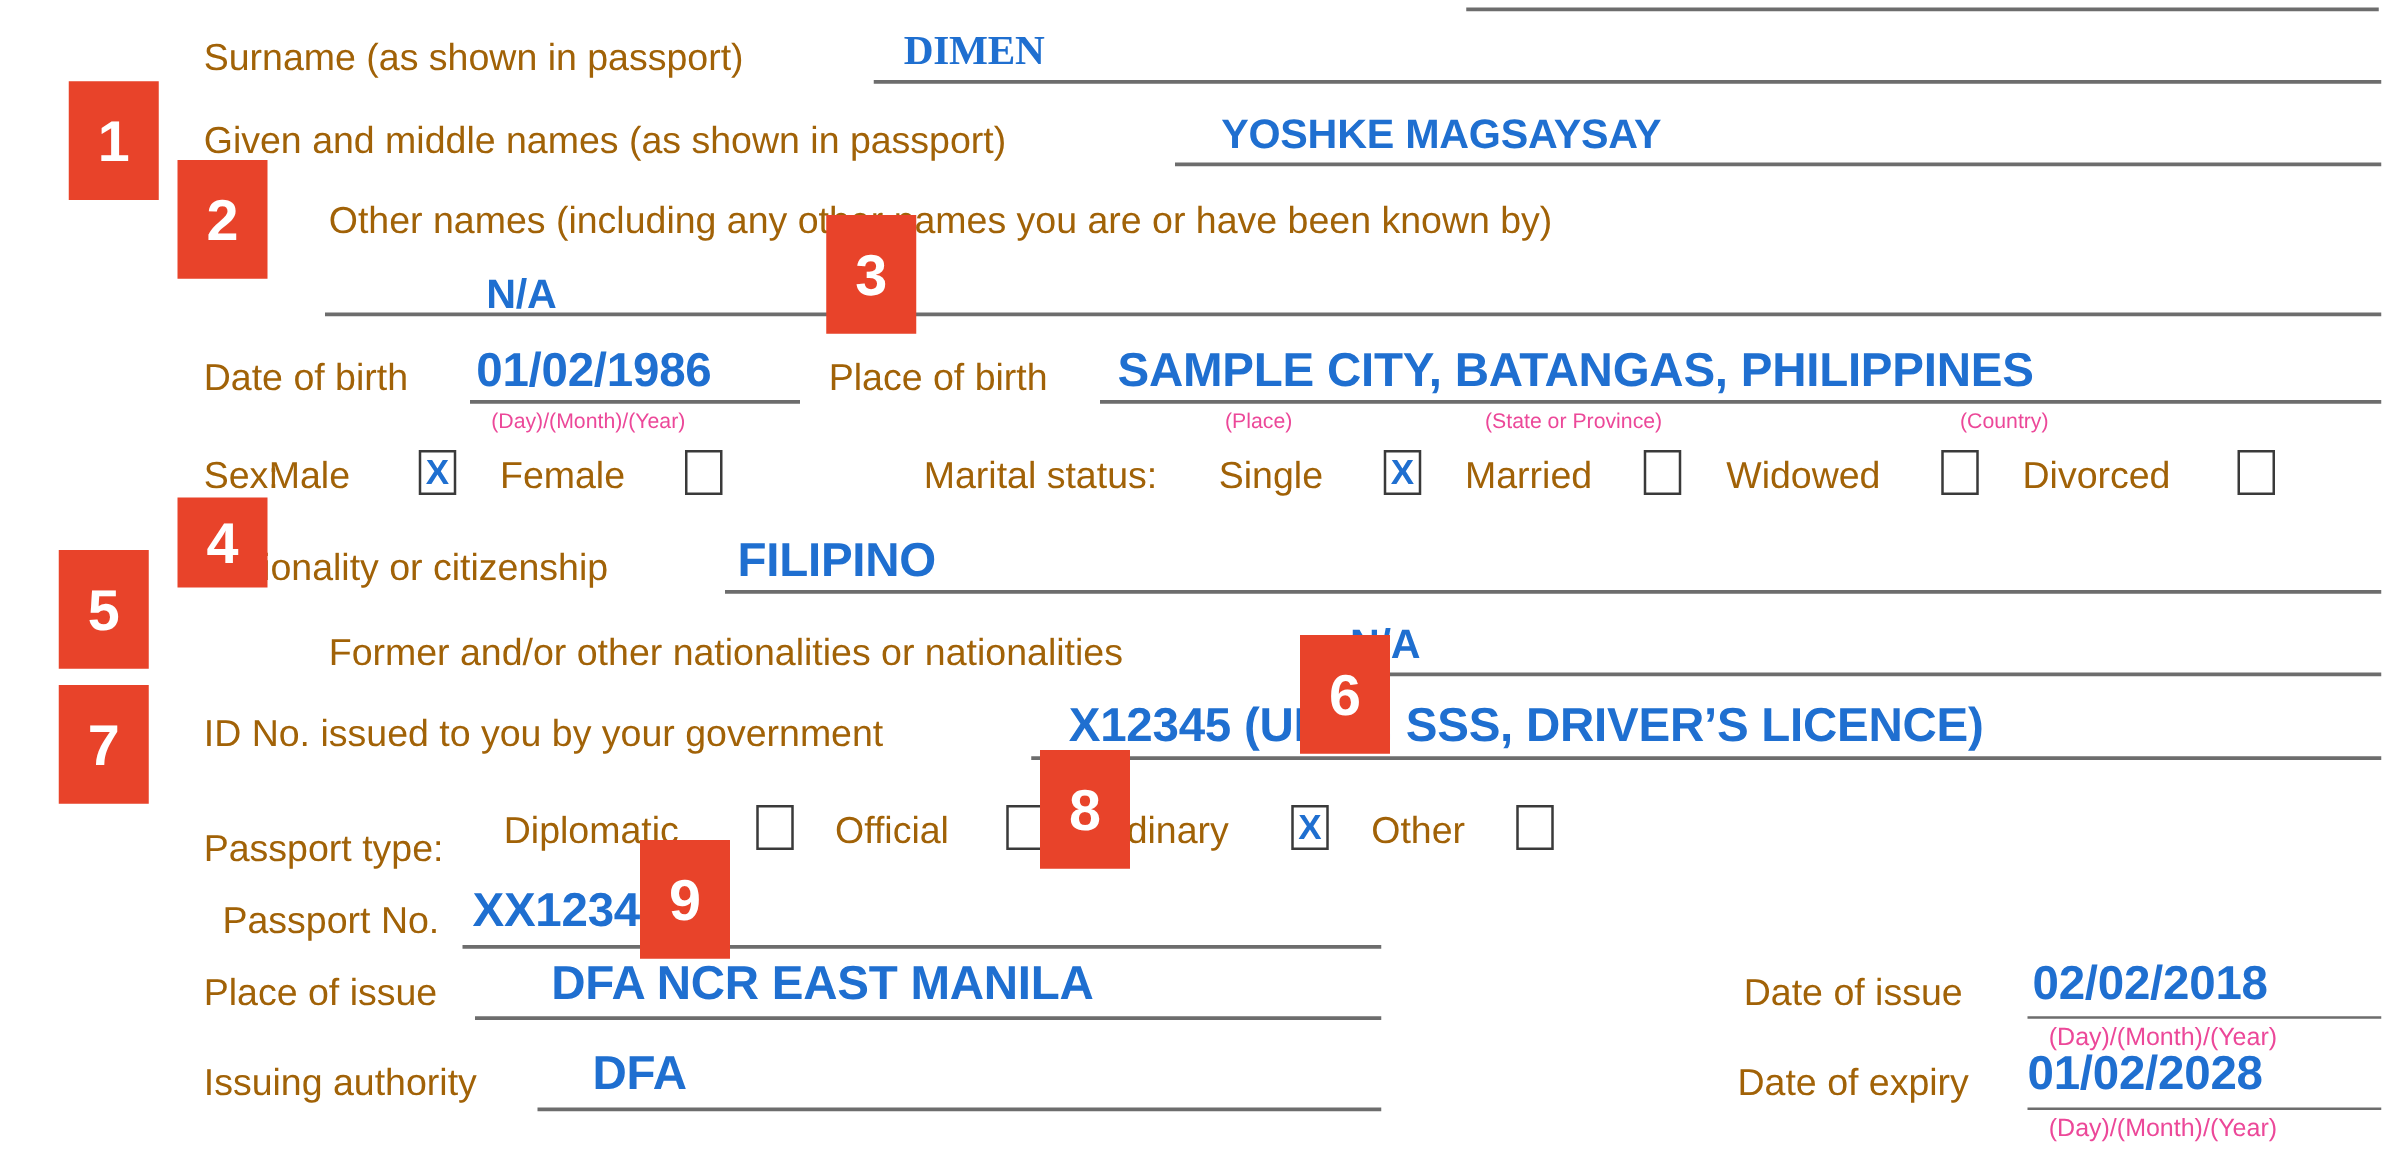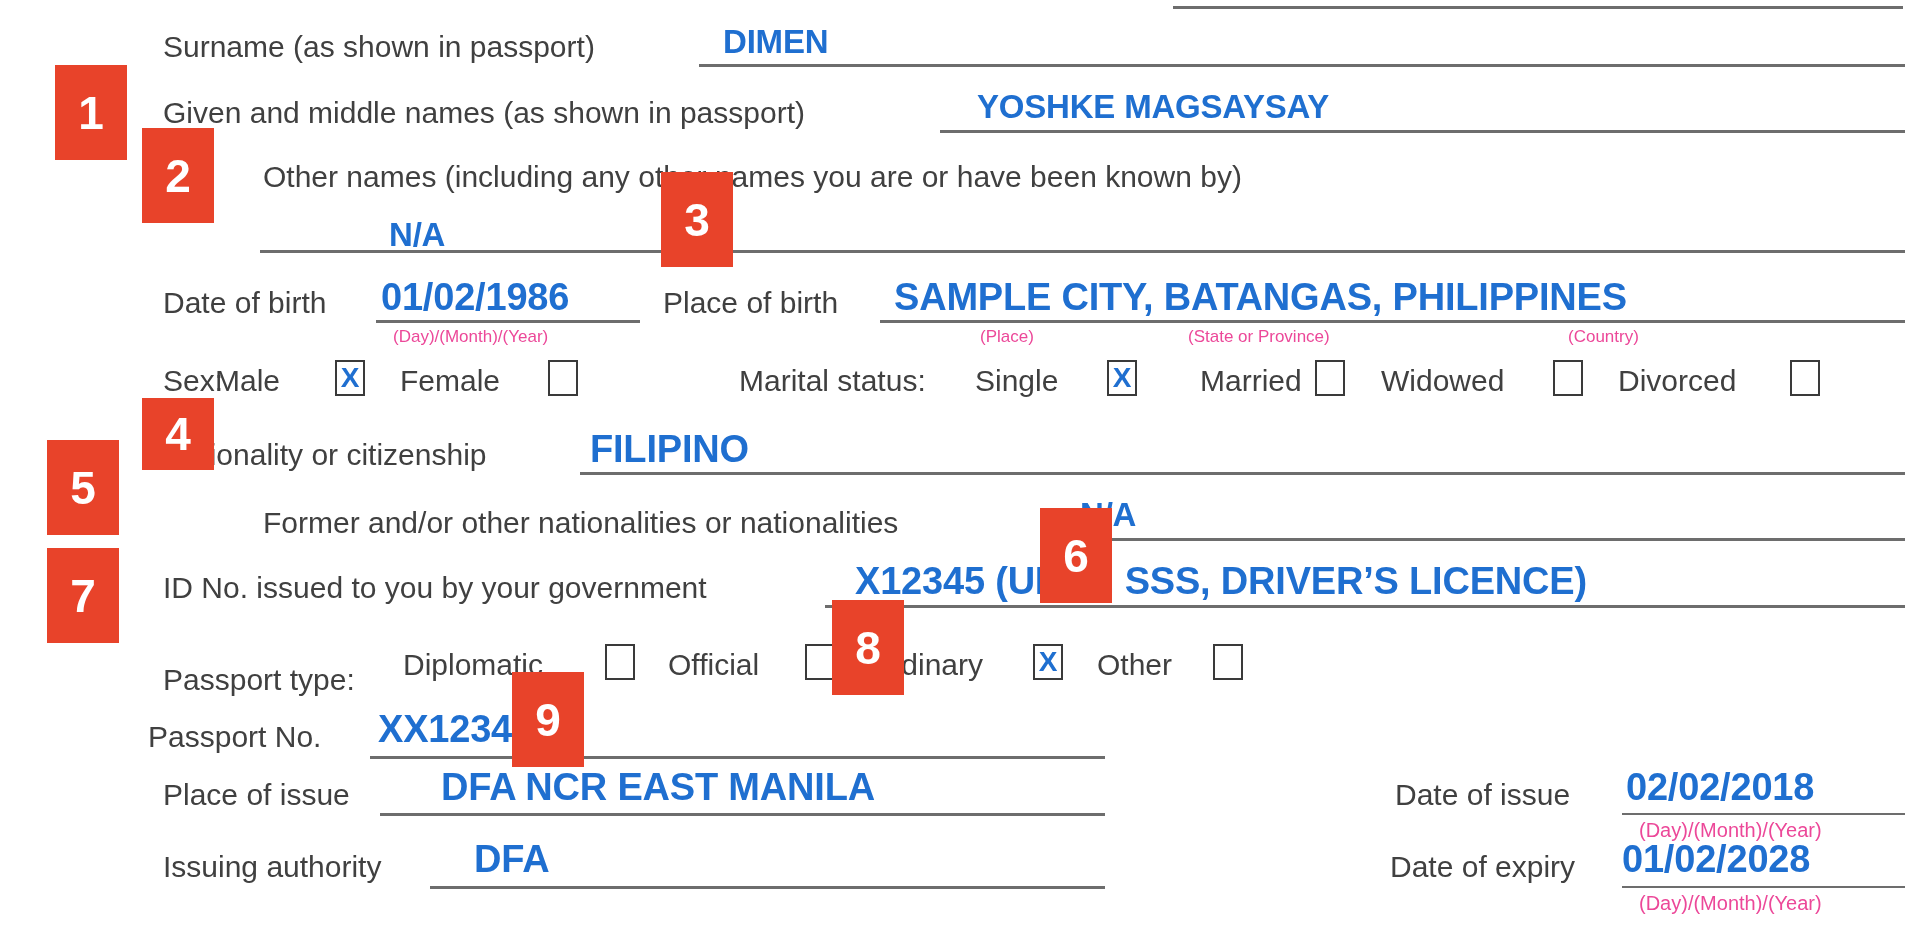--- a/index.html
+++ b/index.html
@@ -22,21 +22,21 @@
     width: 1916px;
     height: 928px;
     background: #ffffff;
   }
 
   
   .lbl {
     position: absolute;
     font-size: 30px;
     line-height: 1;
-    color: #404040;
+    color: #a16207;
     white-space: nowrap;
     font-family: "Liberation Sans", sans-serif;
   }
   .val {
     position: absolute;
     font-size: 33px;
     line-height: 1;
     font-weight: bold;
     color: #1f6fd0;
     white-space: nowrap;
@@ -107,21 +107,21 @@
 </style>
 </head>
 <body>
 
 <div class="sheet">
 
   <div class="top-frag" style="left:1173px; top:6px; width:730px;"></div>
 
   <div class="lbl" style="left:163px; top:32px;">Surname (as shown in passport)</div>
   <div class="rule" style="left:699px; top:64px; width:1206px;"></div>
-  <div class="val" style="left:723px; top:25px;">DIMEN</div>
+  <div class="val" style="left:723px; top:25px;font-family:Liberation Serif, serif;">DIMEN</div>
 
   <div class="lbl" style="left:163px; top:98px;">Given and middle names (as shown in passport)</div>
   <div class="rule" style="left:940px; top:130px; width:965px;"></div>
   <div class="val" style="left:977px; top:90px;">YOSHKE   MAGSAYSAY</div>
 
   <div class="lbl" style="left:263px; top:162px;">Other names (including any other names you are or have been known by)</div>
   <div class="rule" style="left:260px; top:250px; width:1645px;"></div>
   <div class="val" style="left:389px; top:218px;">N/A</div>
 
   <div class="lbl" style="left:163px; top:288px;">Date of birth</div>
@@ -142,21 +142,21 @@
     <span class="x">X</span>
   </div>
   <div class="lbl" style="left:400px; top:366px;">Female</div>
   <div class="cbox" style="left:548px; top:360px;"></div>
 
   <div class="lbl" style="left:739px; top:366px;">Marital status:</div>
   <div class="lbl" style="left:975px; top:366px;">Single</div>
   <div class="cbox" style="left:1107px; top:360px;">
     <span class="x">X</span>
   </div>
-  <div class="lbl" style="left:1172px; top:366px;margin-left:28px;">Married</div>
+  <div class="lbl" style="left:1172px; top:366px;">Married</div>
   <div class="cbox" style="left:1315px; top:360px;"></div>
   <div class="lbl" style="left:1381px; top:366px;">Widowed</div>
   <div class="cbox" style="left:1553px; top:360px;"></div>
   <div class="lbl" style="left:1618px; top:366px;">Divorced</div>
   <div class="cbox" style="left:1790px; top:360px;"></div>
 
   <div class="lbl" style="left:163px; top:440px;">Nationality or citizenship</div>
   <div class="rule" style="left:580px; top:472px; width:1325px;"></div>
   <div class="val" style="left:590px; top:430px; font-size:38px;">FILIPINO</div>
 
@@ -173,21 +173,21 @@
   <div class="cbox" style="left:605px; top:644px;"></div>
   <div class="lbl" style="left:668px; top:650px;">Official</div>
   <div class="cbox" style="left:805px; top:644px;"></div>
   <div class="lbl" style="left:868px; top:650px;">Ordinary</div>
   <div class="cbox" style="left:1033px; top:644px;">
     <span class="x">X</span>
   </div>
   <div class="lbl" style="left:1097px; top:650px;">Other</div>
   <div class="cbox" style="left:1213px; top:644px;"></div>
 
-  <div class="lbl" style="left:148px; top:722px;">Passport No.</div>
+  <div class="lbl" style="left:178px; top:722px;">Passport No.</div>
   <div class="rule" style="left:370px; top:756px; width:735px;"></div>
   <div class="val" style="left:378px; top:710px; font-size:38px;">XX1234567</div>
 
   <div class="lbl" style="left:163px; top:780px;">Place of issue</div>
   <div class="rule" style="left:380px; top:813px; width:725px;"></div>
   <div class="val" style="left:441px; top:768px; font-size:38px;">DFA NCR EAST MANILA</div>
 
   <div class="lbl" style="left:1395px; top:780px;">Date of issue</div>
   <div class="rule-thin" style="left:1622px; top:813px; width:283px;"></div>
   <div class="val" style="left:1626px; top:768px; font-size:38px;">02/02/2018</div>

